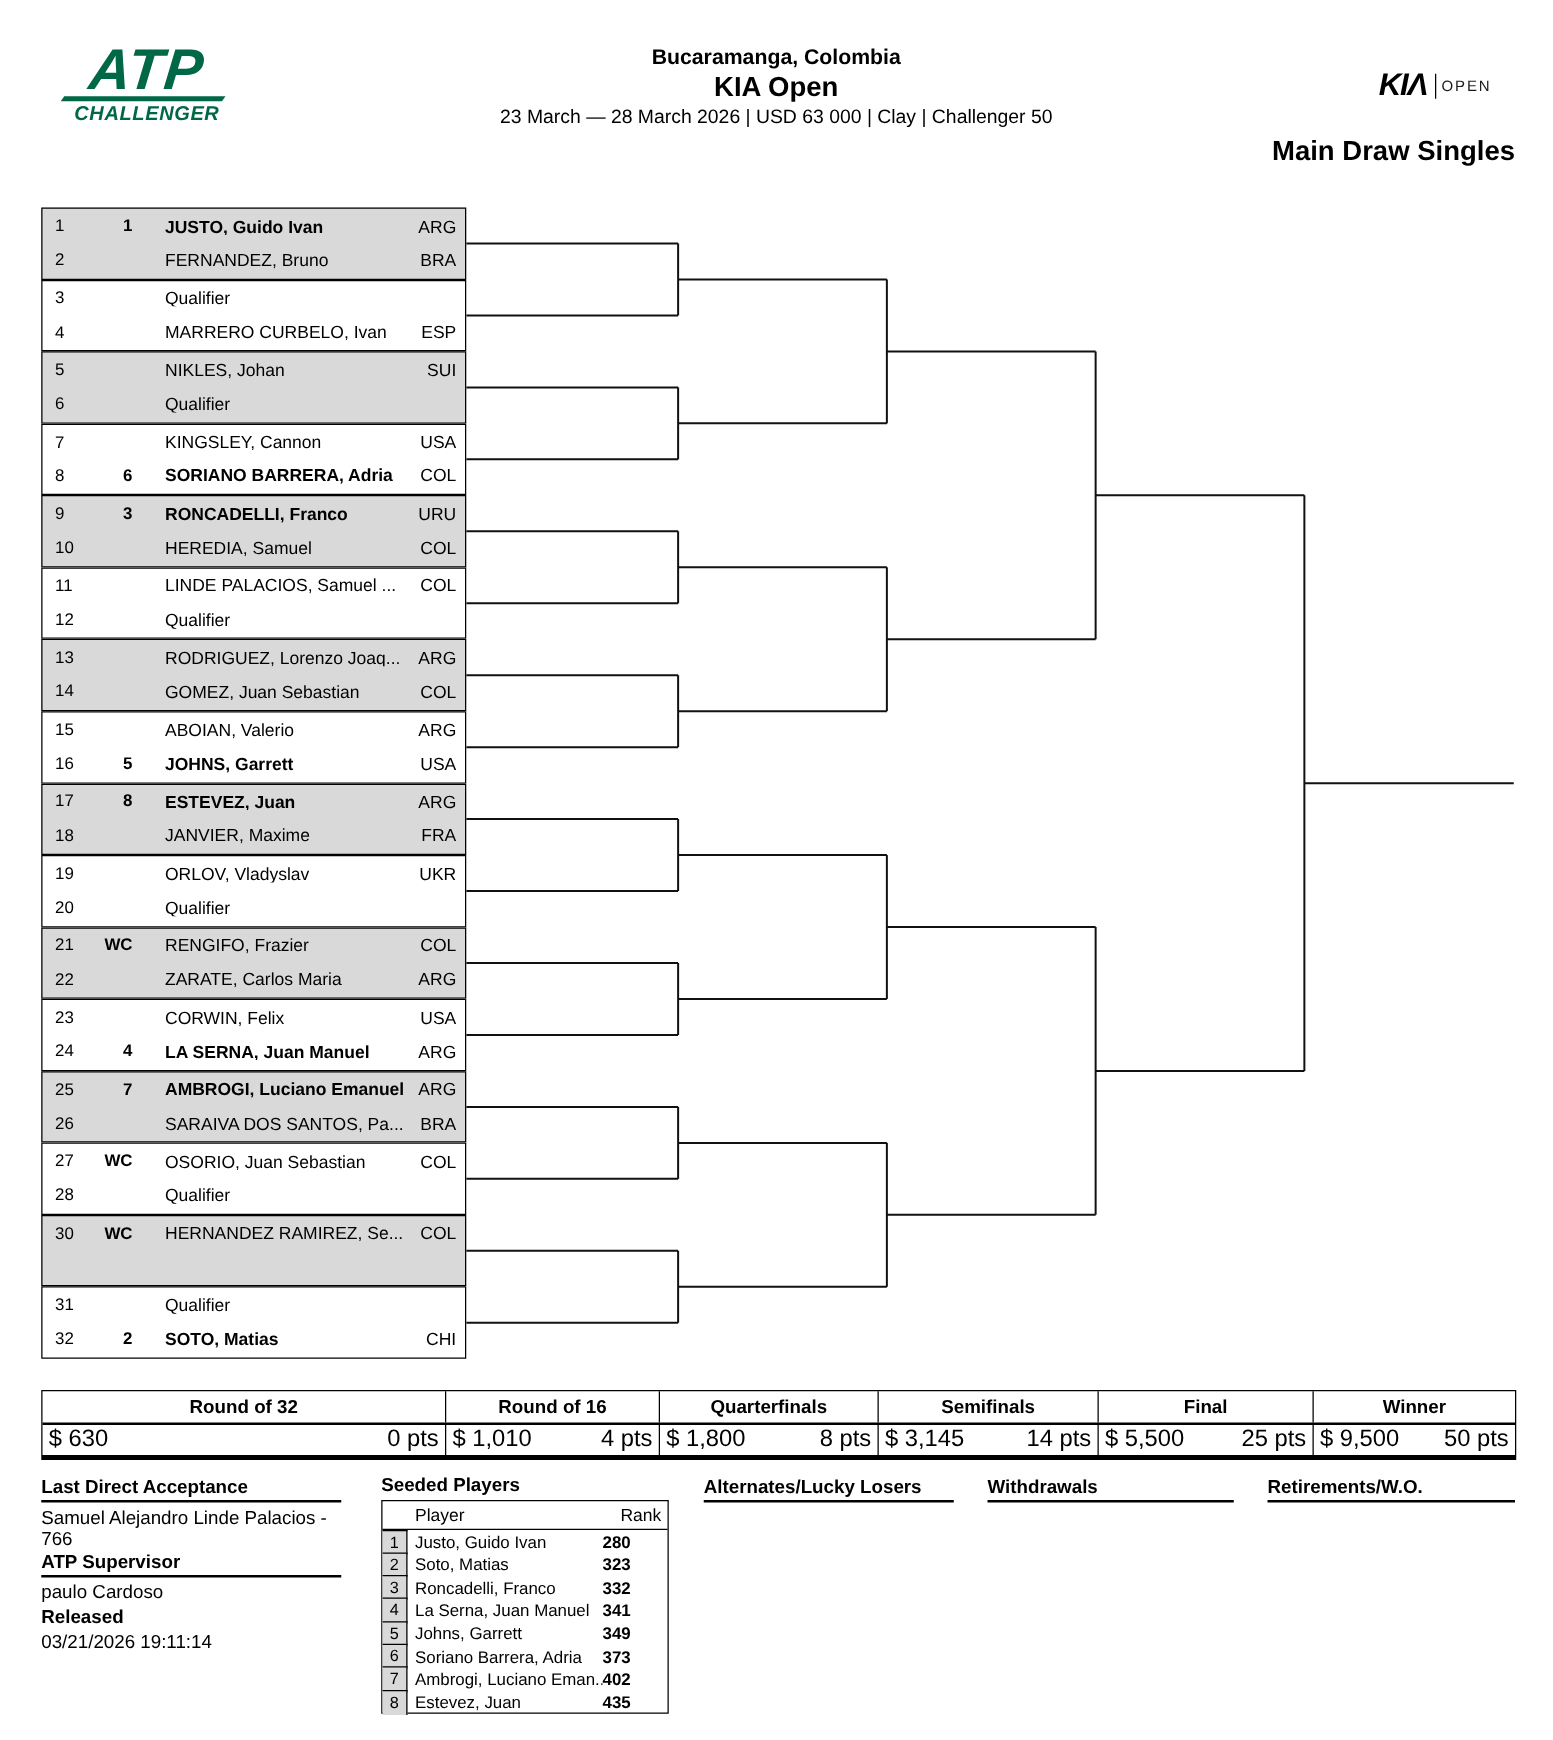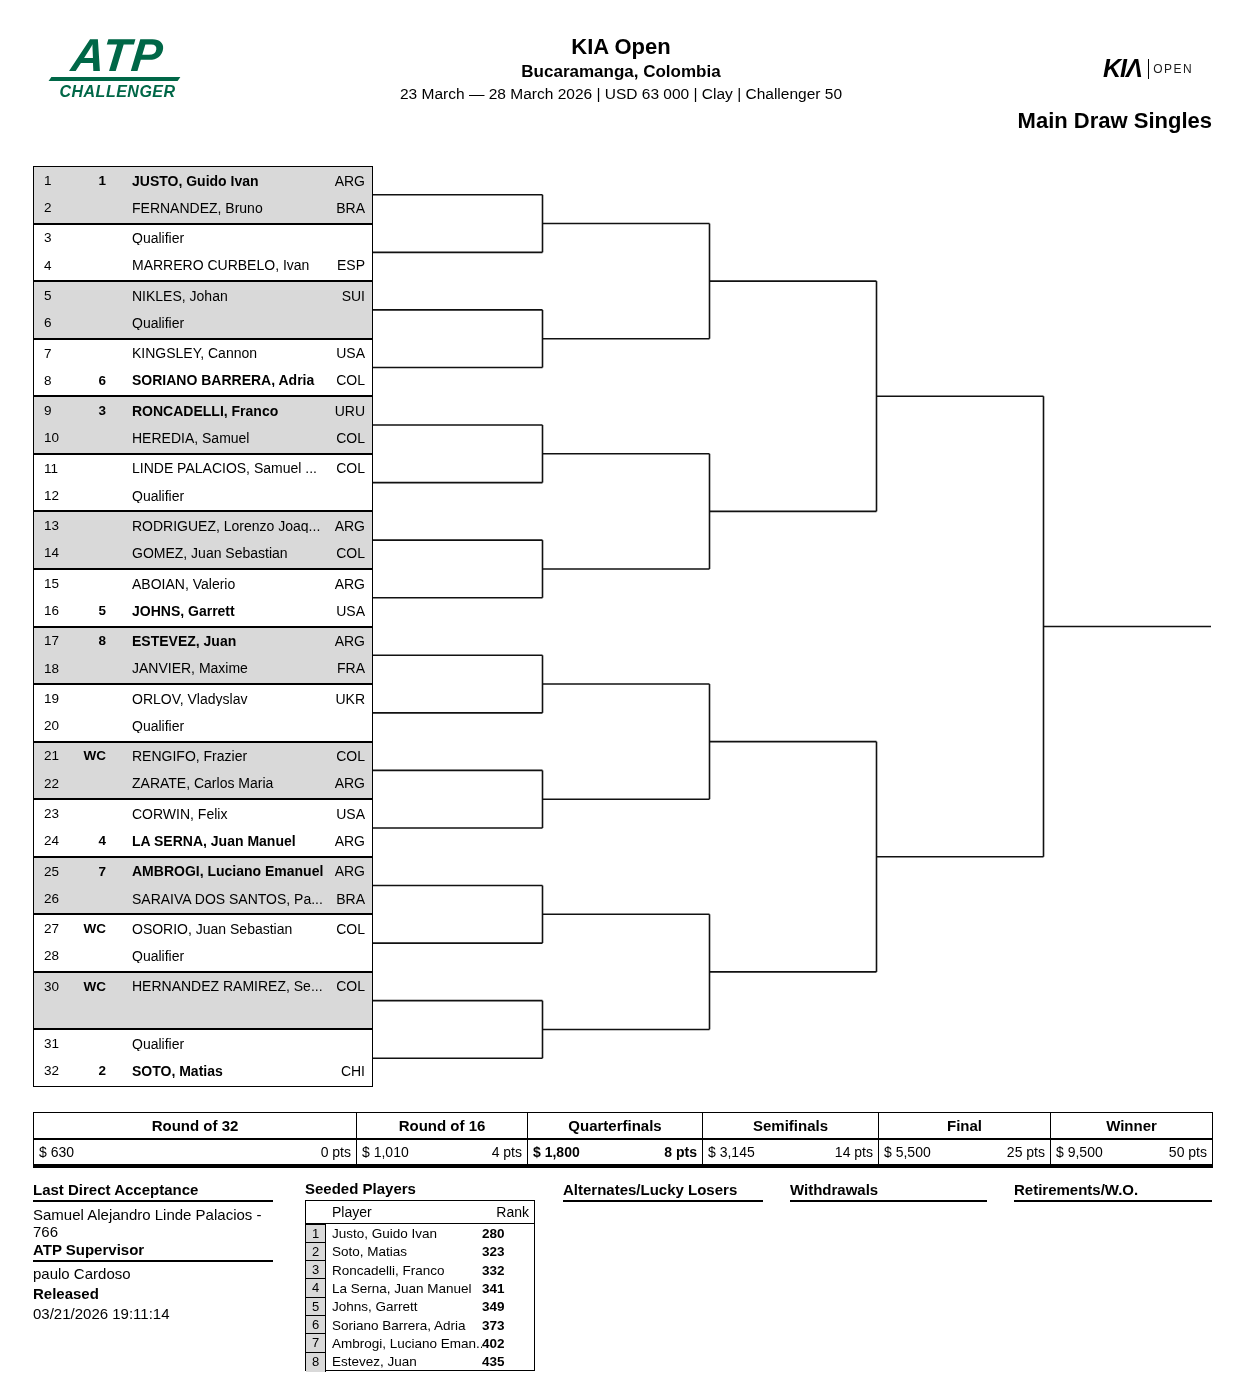--- a/index.html
+++ b/index.html
@@ -36,21 +36,21 @@
   .drow .ctry{text-align:right;}
 
   
   #prize-table{position:absolute;left:33px;top:1112px;width:1178px;
                border:1px solid #000;border-bottom:4px solid #000;}
   .prow{display:flex;}
   .pcell{box-sizing:border-box;border-left:1px solid #000;}
   .pcell:first-child{border-left:none;}
   .phead .pcell{font-weight:bold;text-align:center;font-size:15px;height:25px;line-height:26px;}
   .pvals{border-top:2px solid #000;}
-  .pvals .pcell{display:flex;justify-content:space-between;padding:0 5px;font-size:14px;height:24px;line-height:24px;}
+  .pvals .pcell{display:flex;justify-content:space-between;padding:0 5px;font-size:19px;height:24px;line-height:24px;}
 
   
   .rule-head{font-weight:bold;font-size:15px;border-bottom:2px solid #000;padding-bottom:2px;}
   #lda{left:33px;top:1181px;width:240px;font-size:15px;}
   #lda .val{margin:4px 0 1px 0;}
   #lda .plain{margin-top:3px;}
   #lda .bold{font-weight:bold;margin-top:3px;}
   #seeded{left:305px;top:1180px;width:232px;}
   #seeded-title{font-weight:bold;font-size:15px;margin-bottom:3px;}
   #seed-table{border:1.8px solid #000;width:230px;box-sizing:border-box;}
@@ -72,22 +72,22 @@
 
 <div id="page">
 
   <div class="abs" id="atp-logo">
     <div class="atp">ATP</div>
     <div class="swoosh"></div>
     <div class="chal">CHALLENGER</div>
   </div>
 
   <div class="abs" id="title-block">
+    <div id="subtitle">Bucaramanga, Colombia</div>
     <div id="title">KIA Open</div>
-    <div id="subtitle">Bucaramanga, Colombia</div>
     <div id="details">23 March — 28 March 2026 | USD 63 000 | Clay | Challenger 50</div>
   </div>
 
   <div class="abs" id="kia-logo">
     <span class="kia-mark">KIΛ</span>
     <span class="kia-bar"></span>
     <span class="kia-open">OPEN</span>
   </div>
 
   <div class="abs" id="draw-title">Main Draw Singles</div>
@@ -403,21 +403,21 @@
       </div>
     <div class="prow pvals" id="prize-vals">
         <div class="pcell" style="width: 322px;">
           <span>$ 630</span>
           <span>0 pts</span>
         </div>
         <div class="pcell" style="width: 171px;">
           <span>$ 1,010</span>
           <span>4 pts</span>
         </div>
-        <div class="pcell" style="width: 175px; font-weight: bold;">
+        <div class="pcell" style="width: 175px;">
           <span>$ 1,800</span>
           <span>8 pts</span>
         </div>
         <div class="pcell" style="width: 176px;">
           <span>$ 3,145</span>
           <span>14 pts</span>
         </div>
         <div class="pcell" style="width: 172px;">
           <span>$ 5,500</span>
           <span>25 pts</span>

